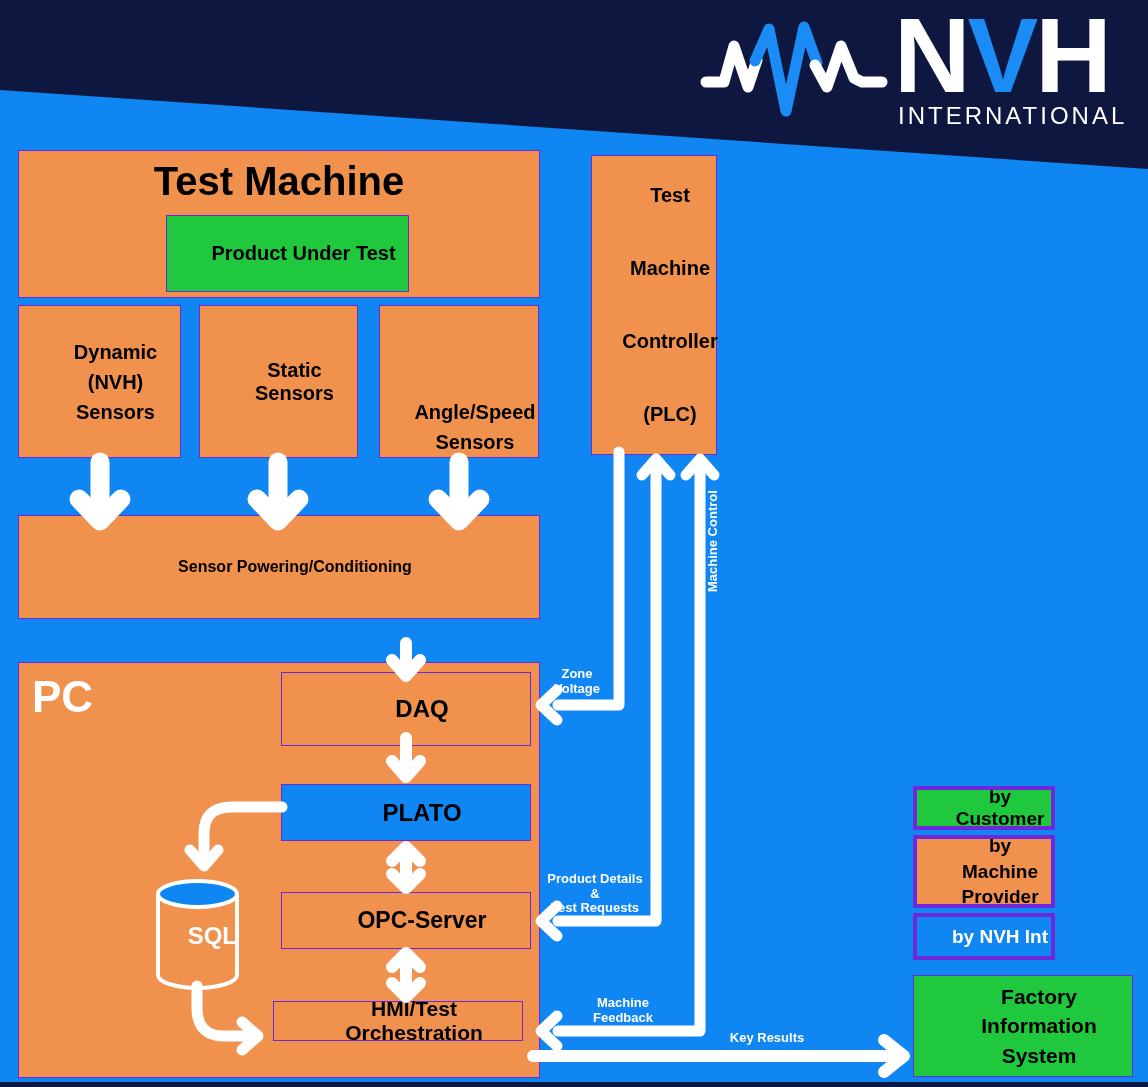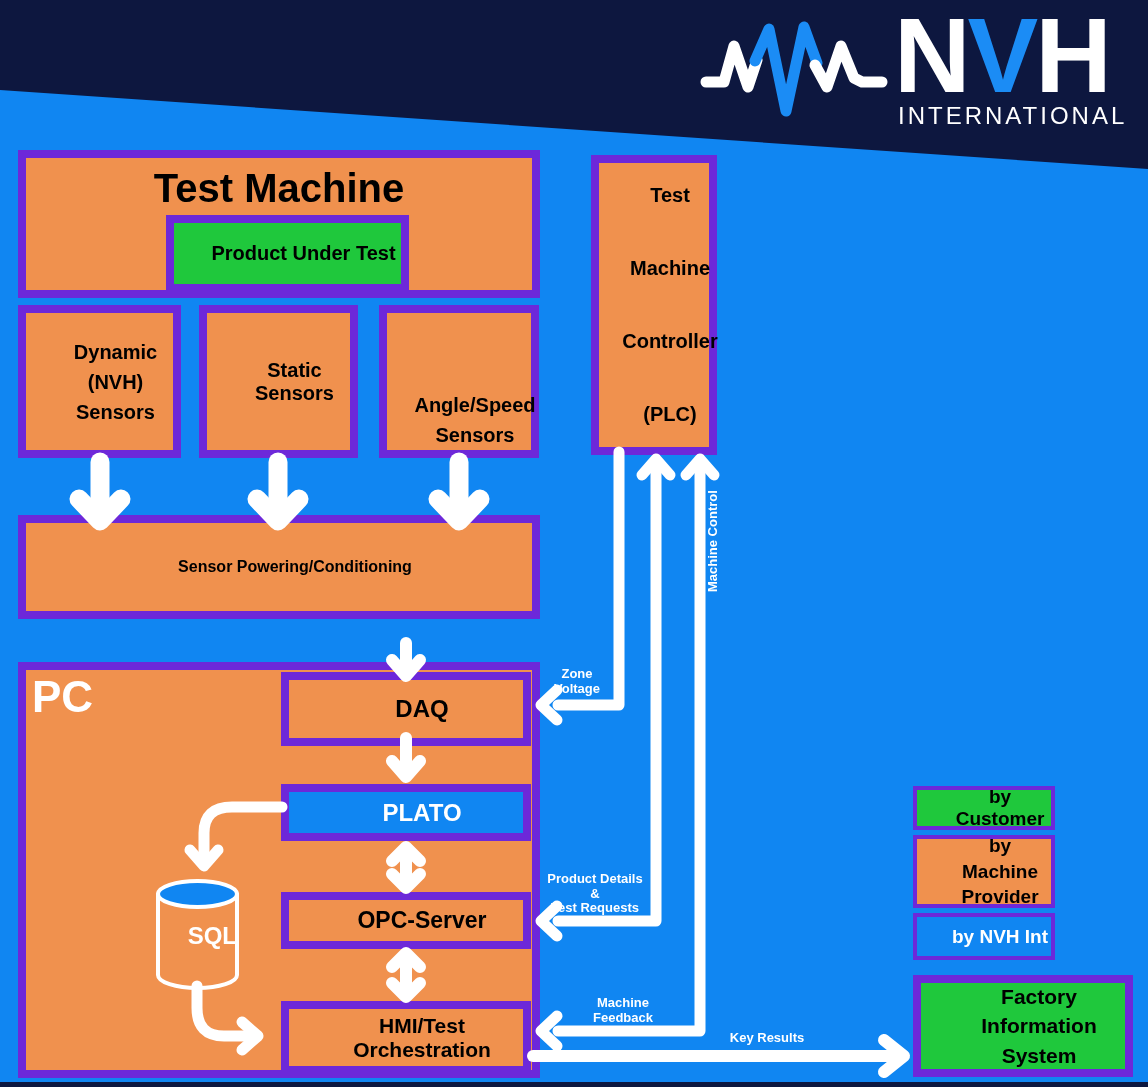--- a/index.html
+++ b/index.html
@@ -20,21 +20,21 @@
     position:absolute; left:894px; top:12px; font-size:106px; line-height:0.82;
     font-weight:bold; letter-spacing:-3px; color:#FFFFFF; white-space:nowrap;
   }
   .logo-text .v{color:#1B8CF5;}
   .logo-sub{
     position:absolute; left:898px; top:102px; font-size:24px; letter-spacing:3px;
     color:#FFFFFF; font-weight:normal; white-space:nowrap;
   }
   
   .box{
-    position:absolute; box-sizing:border-box; border:8px solid #6d28d9;
+    position:absolute; box-sizing:border-box; border:1px solid #6d28d9;
     display:flex; flex-direction:column; align-items:center; justify-content:center;
     text-align:center; color:#000; z-index:1;
   }
   .orange{background:#F0914E;}
   .green{background:#1FC83C;}
   .blue{background:#1086F2;}
   .box span{display:block;margin-left:32px;}
   
   .overlay{position:absolute; left:0; top:0; z-index:2; pointer-events:none;}
   .overlay path{fill:none; stroke:#FFFFFF; stroke-linecap:round; stroke-linejoin:round;}
@@ -106,27 +106,27 @@
   <div class="box orange" style="left:18px;top:515px;width:522px;height:104px;font-size:16px;">
     <span>Sensor Powering/Conditioning</span>
   </div>
 
   <div class="box orange" style="left:18px;top:662px;width:522px;height:416px;"></div>
   <div class="pc-label">PC</div>
 
   <div class="box orange" style="left:281px;top:672px;width:250px;height:74px;font-size:24px;">
     <span>DAQ</span>
   </div>
-  <div class="box blue" style="left:281px;top:784px;width:250px;height:57px;font-size:24px;color:#ffffff;">
+  <div class="box blue" style="left:281px;top:784px;width:250px;height:57px;font-size:24px;color:#000000;">
     <span>PLATO</span>
   </div>
   <div class="box orange" style="left:281px;top:892px;width:250px;height:57px;font-size:23px;">
     <span>OPC-Server</span>
   </div>
-  <div class="box orange" style="left:281px;top:1001px;width:250px;height:73px;font-size:21px;">
+  <div class="box orange" style="left:273px;top:1001px;width:250px;height:40px;font-size:21px;">
     <span>HMI/Test Orchestration</span>
   </div>
 
   <div class="box green" style="left:913px;top:786px;width:142px;height:44px;font-size:19px;border-width:4px;">
     <span>by Customer</span>
   </div>
   <div class="box orange" style="left:913px;top:835px;width:142px;height:73px;font-size:19px;line-height:1.35;border-width:4px;">
     <span>by Machine</span>
     <span>Provider</span>
   </div>

